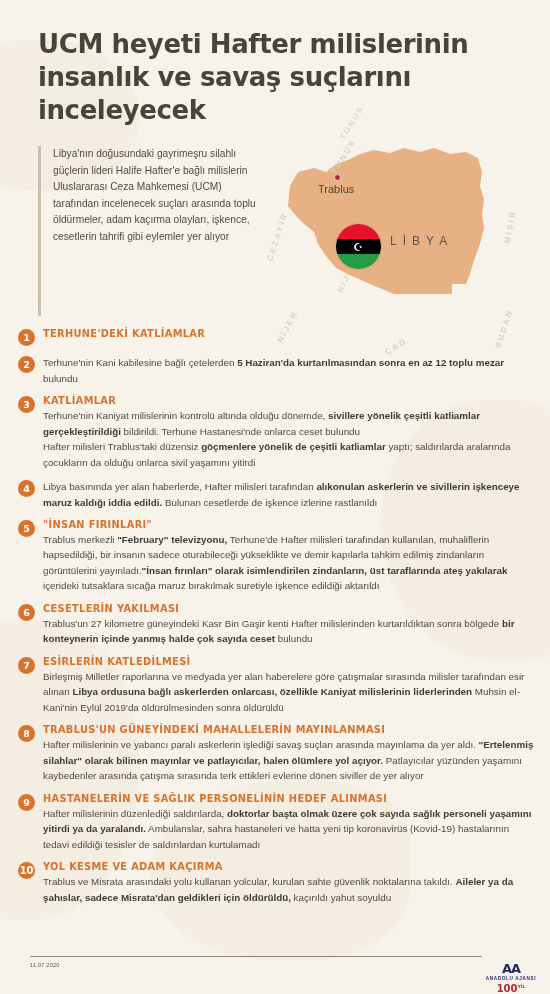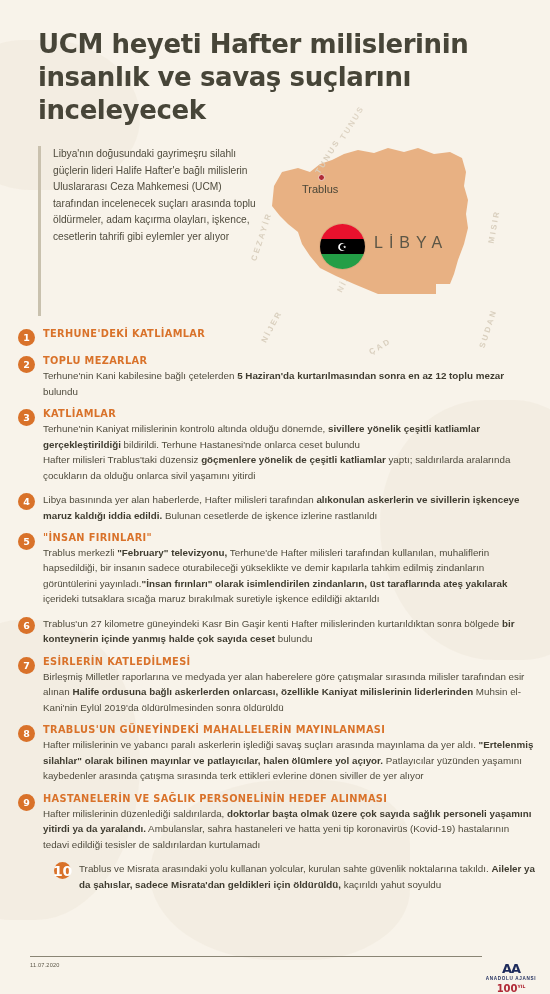--- a/index.html
+++ b/index.html
@@ -51,21 +51,21 @@
     color: #474538;
     font-family: "DejaVu Sans", sans-serif;
   }
 
   
   .topblock {
     position: relative;
     z-index: 2;
     display: flex;
     padding: 16px 20px 6px 38px;
-    gap: 2px;
+    gap: 18px;
   }
   .intro {
     width: 222px;
     flex: 0 0 222px;
     border-left: 3px solid #c9c1ae;
     padding-left: 12px;
     font-size: 10.2px;
     line-height: 1.62;
     color: #4f4b3d;
   }
@@ -89,21 +89,21 @@
   .fr2 { background: #000000; position: relative; }
   .fr3 { background: #239e46; }
   .fr2 .crescent {
     position: absolute; left: 50%; top: 50%;
     transform: translate(-52%, -50%);
     color: #fff; font-size: 11px; line-height: 1;
   }
   .country-name {
     position: absolute;
     left: 112px; top: 88px;
-    font-size: 16px;
+    font-size: 12px;
     letter-spacing: 6px;
     color: #5c5646;
     font-weight: 400;
   }
   .capital-dot {
     position: absolute;
     left: 56px; top: 28px;
     width: 7px; height: 7px; border-radius: 50%;
     background: #b02a37;
     border: 1.5px solid #f2d8c6;
@@ -141,21 +141,21 @@
     background: #d9722a;
     color: #fff;
     font-size: 9.5px;
     font-weight: 700;
     display: flex;
     align-items: center;
     justify-content: center;
     margin-top: 1px;
     font-family: "DejaVu Sans", sans-serif;
   }
-  .badge.wide { font-size: 14px; letter-spacing: -0.3px; margin-left: 36px; }
+  .badge.wide { font-size: 10px; letter-spacing: -0.3px; }
   .item-body { flex: 1; min-width: 0; }
   .item-title {
     color: #d9722a;
     font-size: 9.8px;
     font-weight: 700;
     letter-spacing: .35px;
     margin-bottom: 2px;
     font-family: "DejaVu Sans", sans-serif;
   }
   .item-text {
@@ -277,21 +277,20 @@
 <div class="list" id="list-root">
     <div class="item">
       <div class="badge">1</div>
       <div class="item-body">
         <div class="item-title">TERHUNE'DEKİ KATLİAMLAR</div>
       </div>
     </div>
     <div class="item">
       <div class="badge">2</div>
       <div class="item-body">
-        <div class="item-title">TOPLU MEZARLAR</div>
         <div class="item-text"><span>Terhune'nin Kani kabilesine bağlı çetelerden </span><b>5 Haziran'da kurtarılmasından sonra en az 12 toplu mezar</b><span> bulundu</span></div>
       </div>
     </div>
     <div class="item">
       <div class="badge">3</div>
       <div class="item-body">
         <div class="item-title">KATLİAMLAR</div>
         <div class="item-text"><span>Terhune'nin Kaniyat milislerinin kontrolü altında olduğu dönemde, </span><b>sivillere yönelik çeşitli katliamlar gerçekleştirildiği</b><span> bildirildi. Terhune Hastanesi'nde onlarca ceset bulundu</span></div>
         <div class="item-text second"><span>Hafter milisleri Trablus'taki düzensiz </span><b>göçmenlere yönelik de çeşitli katliamlar</b><span> yaptı; saldırılarda aralarında çocukların da olduğu onlarca sivil yaşamını yitirdi</span></div>
       </div>
@@ -305,47 +304,49 @@
     <div class="item">
       <div class="badge">5</div>
       <div class="item-body">
         <div class="item-title">"İNSAN FIRINLARI"</div>
         <div class="item-text"><span>Trablus merkezli </span><b>"February" televizyonu,</b><span> Terhune'de Hafter milisleri tarafından kullanılan, muhaliflerin hapsedildiği, bir insanın sadece oturabileceği yükseklikte ve demir kapılarla tahkim edilmiş zindanların görüntülerini yayınladı.</span><b>"İnsan fırınları" olarak isimlendirilen zindanların, üst taraflarında ateş yakılarak</b><span> içerideki tutsaklara sıcağa maruz bırakılmak suretiyle işkence edildiği aktarıldı</span></div>
       </div>
     </div>
     <div class="item">
       <div class="badge">6</div>
       <div class="item-body">
+        <div class="item-title">CESETLERİN YAKILMASI</div>
         <div class="item-text"><span>Trablus'un 27 kilometre güneyindeki Kasr Bin Gaşir kenti Hafter milislerinden kurtarıldıktan sonra bölgede </span><b>bir konteynerin içinde yanmış halde çok sayıda ceset</b><span> bulundu</span></div>
       </div>
     </div>
     <div class="item">
       <div class="badge">7</div>
       <div class="item-body">
         <div class="item-title">ESİRLERİN KATLEDİLMESİ</div>
-        <div class="item-text"><span>Birleşmiş Milletler raporlarına ve medyada yer alan haberelere göre çatışmalar sırasında milisler tarafından esir alınan </span><b>Halife ordusuna bağlı askerlerden onlarcası, özellikle Kaniyat milislerinin liderlerinden</b><span> Muhsin el-Kani'nin Eylül 2019'da öldürülmesinden sonra öldürüldü</span></div>
+        <div class="item-text"><span>Birleşmiş Milletler raporlarına ve medyada yer alan haberelere göre çatışmalar sırasında milisler tarafından esir alınan </span><b>Libya ordusuna bağlı askerlerden onlarcası, özellikle Kaniyat milislerinin liderlerinden</b><span> Muhsin el-Kani'nin Eylül 2019'da öldürülmesinden sonra öldürüldü</span></div>
       </div>
     </div>
     <div class="item">
       <div class="badge">8</div>
       <div class="item-body">
         <div class="item-title">TRABLUS'UN GÜNEYİNDEKİ MAHALLELERİN MAYINLANMASI</div>
         <div class="item-text"><span>Hafter milislerinin ve yabancı paralı askerlerin işlediği savaş suçları arasında mayınlama da yer aldı. </span><b>"Ertelenmiş silahlar" olarak bilinen mayınlar ve patlayıcılar, halen ölümlere yol açıyor.</b><span> Patlayıcılar yüzünden yaşamını kaybedenler arasında çatışma sırasında terk ettikleri evlerine dönen siviller de yer alıyor</span></div>
       </div>
     </div>
     <div class="item">
       <div class="badge">9</div>
       <div class="item-body">
         <div class="item-title">HASTANELERİN VE SAĞLIK PERSONELİNİN HEDEF ALINMASI</div>
         <div class="item-text"><span>Hafter milislerinin düzenlediği saldırılarda, </span><b>doktorlar başta olmak üzere çok sayıda sağlık personeli yaşamını yitirdi ya da yaralandı.</b><span> Ambulanslar, sahra hastaneleri ve hatta yeni tip koronavirüs (Kovid-19) hastalarının tedavi edildiği tesisler de saldırılardan kurtulamadı</span></div>
       </div>
     </div>
     <div class="item">
       <div class="badge wide">10</div>
       <div class="item-body">
+        <div class="item-title">YOL KESME VE ADAM KAÇIRMA</div>
         <div class="item-text"><span>Trablus ve Misrata arasındaki yolu kullanan yolcular, kurulan sahte güvenlik noktalarına takıldı. </span><b>Aileler ya da şahıslar, sadece Misrata'dan geldikleri için öldürüldü,</b><span> kaçırıldı yahut soyuldu</span></div>
       </div>
     </div>
   </div>
 
 <div class="footer">
   <div class="footer-rule"></div>
   <div class="footer-date">11.07.2020</div>
   <div class="footer-logo">
     <div class="aa-mark">AA</div>

